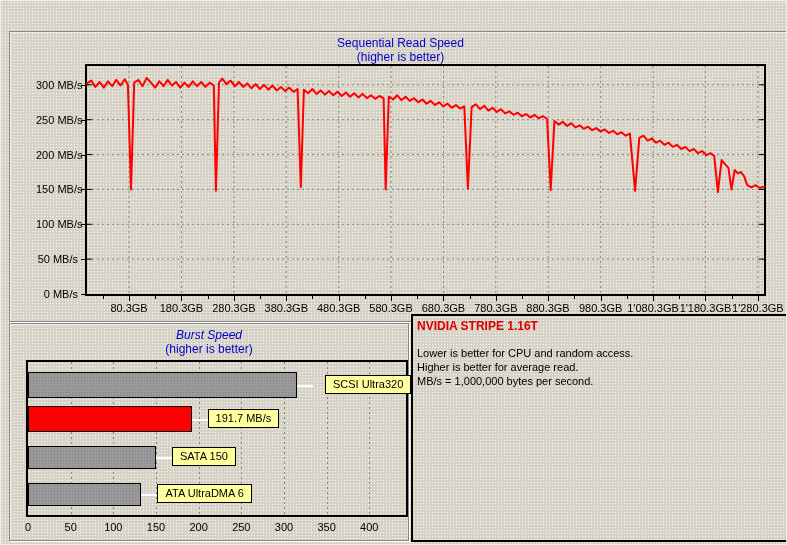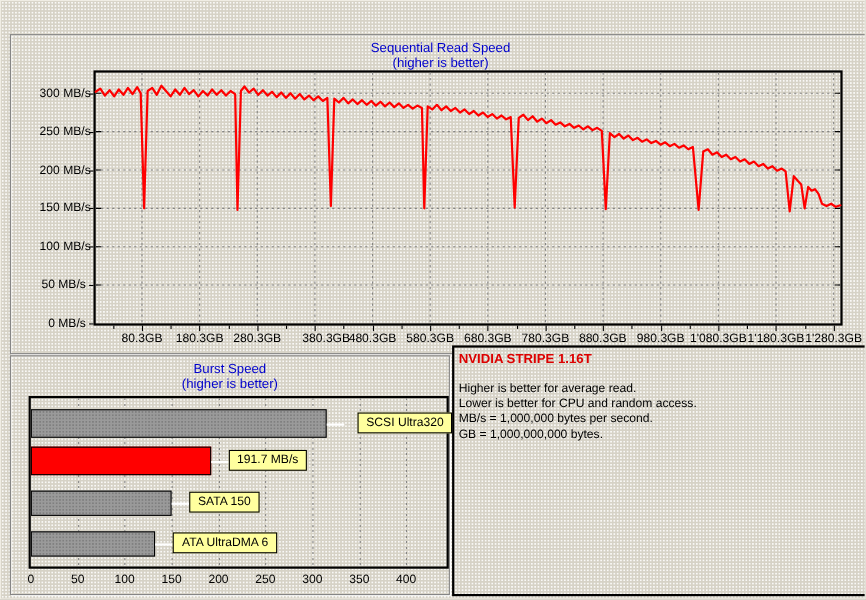--- a/index.html
+++ b/index.html
@@ -117,21 +117,21 @@
         <div class="tick" style="left: 71px; width: 4px; height: 1px; top: 122.55px;"></div>
         <div class="axis-label ylab" style="left: 0px; width: 68px; top: 81.6881px;">250 MB/s</div>
         <div class="tick" style="left: 71px; width: 4px; height: 1px; top: 87.6881px;"></div>
         <div class="axis-label ylab" style="left: 0px; width: 68px; top: 46.8257px;">300 MB/s</div>
         <div class="tick" style="left: 71px; width: 4px; height: 1px; top: 52.8257px;"></div>
       </div>
     <div id="seq-xlabels">
         <div class="axis-label xlab" style="top: 270px; width: 64px; left: 87.0767px;">80.3GB</div>
         <div class="axis-label xlab" style="top: 270px; width: 64px; left: 139.476px;">180.3GB</div>
         <div class="axis-label xlab" style="top: 270px; width: 64px; left: 191.875px;">280.3GB</div>
-        <div class="axis-label xlab" style="top: 270px; width: 64px; left: 244.275px; text-align: right;">380.3GB</div>
+        <div class="axis-label xlab" style="top: 270px; width: 64px; left: 244.275px;">380.3GB</div>
         <div class="axis-label xlab" style="top: 270px; width: 64px; left: 296.674px;">480.3GB</div>
         <div class="axis-label xlab" style="top: 270px; width: 64px; left: 349.074px;">580.3GB</div>
         <div class="axis-label xlab" style="top: 270px; width: 64px; left: 401.473px;">680.3GB</div>
         <div class="axis-label xlab" style="top: 270px; width: 64px; left: 453.872px;">780.3GB</div>
         <div class="axis-label xlab" style="top: 270px; width: 64px; left: 506px;">880.3GB</div>
         <div class="axis-label xlab" style="top: 270px; width: 64px; left: 558.671px;">980.3GB</div>
         <div class="axis-label xlab" style="top: 270px; width: 64px; left: 611.071px;">1'080.3GB</div>
         <div class="axis-label xlab" style="top: 270px; width: 64px; left: 663.47px;">1'180.3GB</div>
         <div class="axis-label xlab" style="top: 270px; width: 64px; left: 715.869px;">1'280.3GB</div>
         <div class="tick" style="top: 264px; width: 1px; height: 3px; left: 92.877px;"></div>
@@ -157,21 +157,21 @@
         <div class="tick" style="top: 264px; width: 1px; height: 3px; left: 616.871px;"></div>
         <div class="tick" style="top: 264px; width: 1px; height: 5px; left: 643.071px;"></div>
         <div class="tick" style="top: 264px; width: 1px; height: 3px; left: 669.27px;"></div>
         <div class="tick" style="top: 264px; width: 1px; height: 5px; left: 695.47px;"></div>
         <div class="tick" style="top: 264px; width: 1px; height: 3px; left: 721.67px;"></div>
         <div class="tick" style="top: 264px; width: 1px; height: 5px; left: 747.869px;"></div>
       </div>
   </div>
 
   <div class="etched dither" id="burst-panel" style="left:8px; top:322px; width:400px; height:218px;">
-    <div class="chart-title" style="top:4px;">Burst Speed</div>
+    <div class="chart-title" style="top:4px;font-style:italic;">Burst Speed</div>
     <div class="chart-title" style="top:18px;">(higher is better)</div>
 
     <div class="plot dither" id="burst-plot" style="left:16px; top:36px; width:382px; height:157px;">
         <div class="gridv" style="left: 42.6637px; top: 0px; height: 153px;"></div>
         <div class="gridv" style="left: 85.3273px; top: 0px; height: 153px;"></div>
         <div class="gridv" style="left: 127.991px; top: 0px; height: 153px;"></div>
         <div class="gridv" style="left: 170.655px; top: 0px; height: 153px;"></div>
         <div class="gridv" style="left: 213.318px; top: 0px; height: 153px;"></div>
         <div class="gridv" style="left: 255.982px; top: 0px; height: 153px;"></div>
         <div class="gridv" style="left: 298.646px; top: 0px; height: 153px;"></div>
@@ -200,20 +200,19 @@
         <div class="axis-label xlab" style="top: 197px; width: 40px; left: 253.982px;">300</div>
         <div class="axis-label xlab" style="top: 197px; width: 40px; left: 296.646px;">350</div>
         <div class="axis-label xlab" style="top: 197px; width: 40px; left: 339.309px;">400</div>
       </div>
   </div>
 
   <div class="info-panel dither">
     <div class="info-drive">NVIDIA STRIPE 1.16T</div>
     <div class="info-gap"></div>
     <div id="info-notes">
+        <div class="info-line">Lower is better for CPU and random access.</div>
         <div class="info-line">Higher is better for average read.</div>
-        <div class="info-line">Lower is better for CPU and random access.</div>
         <div class="info-line">MB/s = 1,000,000 bytes per second.</div>
-        <div class="info-line">GB = 1,000,000,000 bytes.</div>
       </div>
   </div>
 
 </div>
 
 </body></html>

